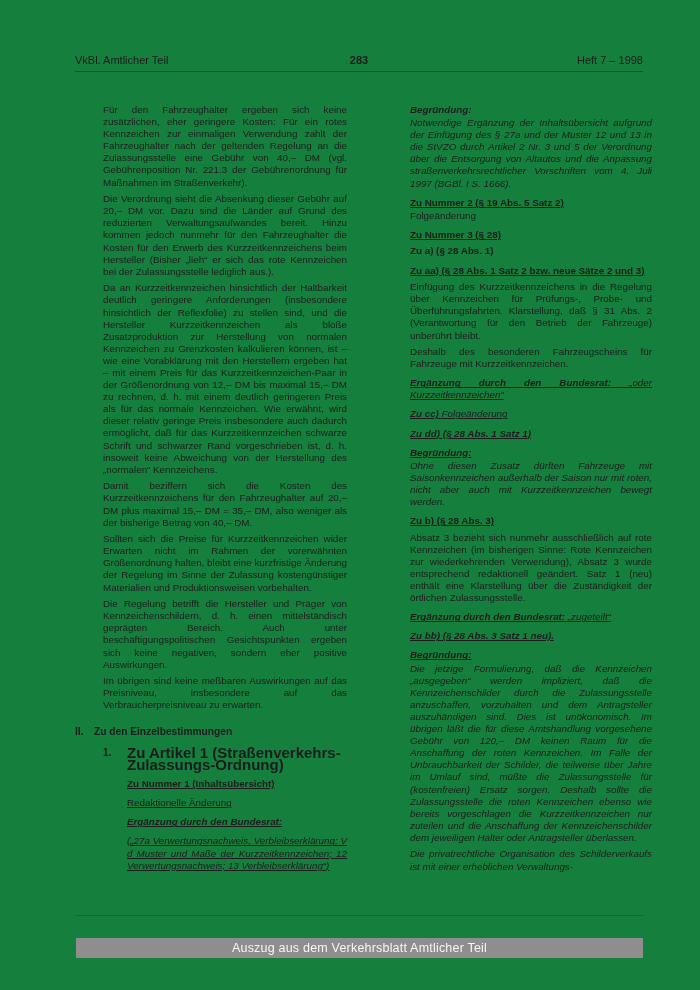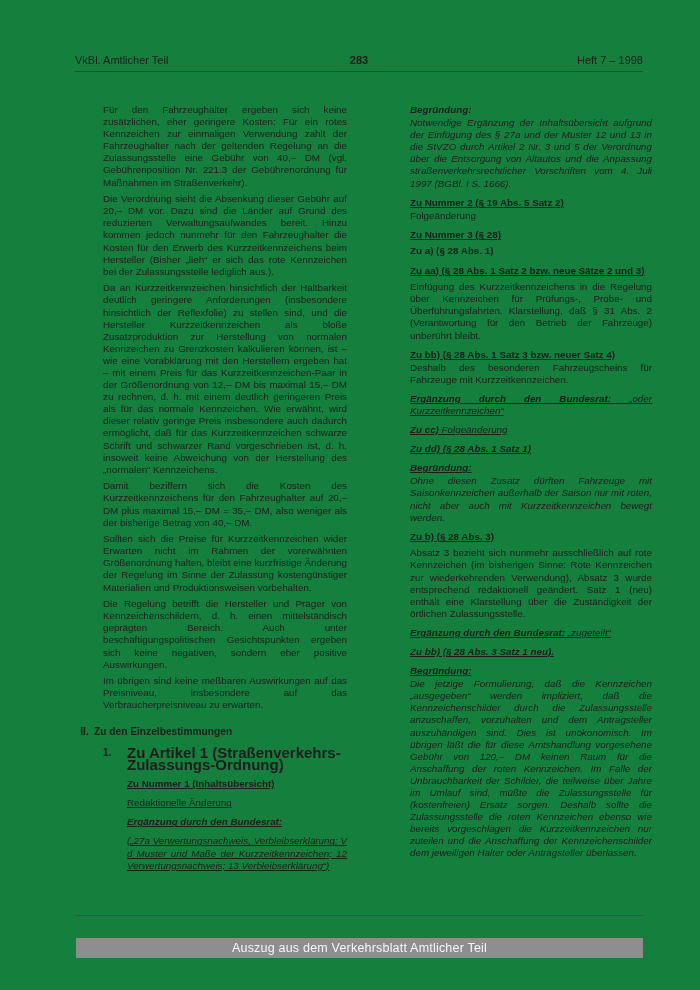--- a/index.html
+++ b/index.html
@@ -20,21 +20,21 @@
   .just { text-align:justify; }
   .indent { margin-left:28px; }
   .b  { font-weight:bold; }
   .i  { font-style:italic; }
   .bi { font-weight:bold; font-style:italic; }
   .mt { margin-top:7px;text-decoration:underline; }
   .tight { margin-bottom:1px; }
 
   
   .sec { display:flex; font-weight:bold; font-size:10.2px; line-height:12.5px; margin:14px 0 9px 0; }
-  .sec-num { width:19px; flex:none;text-align:center; }
+  .sec-num { width:19px; flex:none; }
 
   
   .item { display:flex; margin-left:28px; margin-bottom:6px; }
   .item-num { width:24px; flex:none; font-weight:bold; font-size:10px; line-height:12.1px; }
   .item-body { flex:1; font-weight:bold; font-size:15px; line-height:12.1px; }
   .sub { margin-left:52px; }
 
   
   .foot-rule { position:absolute; left:75px; top:915px; width:568px; border-top:1.4px solid #4a4a4a; }
   .banner { position:absolute; left:76px; top:938px; width:567px; height:20px;
@@ -86,21 +86,20 @@
 
       <p class="b mt tight">Zu Nummer 2 (§ 19 Abs. 5 Satz 2)</p>
       <p>Folgeänderung</p>
 
       <p class="b mt">Zu Nummer 3 (§ 28)</p>
       <p class="b">Zu a) (§ 28 Abs. 1)</p>
 
       <p class="b mt">Zu aa) (§ 28 Abs. 1 Satz 2 bzw. neue Sätze 2 und 3)</p>
       <p class="just">Einfügung des Kurzzeitkennzeichens in die Regelung über Kennzeichen für Prüfungs-, Probe- und Überführungsfahrten. Klarstellung, daß § 31 Abs. 2 (Verantwortung für den Betrieb der Fahrzeuge) unberührt bleibt.</p>
 
-      <p class="b mt tight">Zu bb) (§ 28 Abs. 1 Satz 3 bzw. neuer Satz 4)</p>
       <p class="just">Deshalb des besonderen Fahrzeugscheins für Fahrzeuge mit Kurzzeitkennzeichen.</p>
 
       <p class="just mt">
         <span class="bi">Ergänzung durch den Bundesrat:</span>
         <span class="i">„oder Kurzzeitkennzeichen“</span>
       </p>
 
       <p class="mt">
         <span class="bi">Zu cc)</span>
         <span class="i">Folgeänderung</span>
@@ -116,20 +115,21 @@
 
       <p class="mt">
         <span class="bi">Ergänzung durch den Bundesrat:</span>
         <span class="i">„zugeteilt“</span>
       </p>
 
       <p class="bi mt">Zu bb) (§ 28 Abs. 3 Satz 1 neu).</p>
 
       <p class="bi mt tight">Begründung:</p>
       <p class="i just">Die jetzige Formulierung, daß die Kennzeichen „ausgegeben“ werden impliziert, daß die Kennzeichenschilder durch die Zulassungsstelle anzuschaffen, vorzuhalten und dem Antragsteller auszuhändigen sind. Dies ist unökonomisch. Im übrigen läßt die für diese Amtshandlung vorgesehene Gebühr von 120,– DM keinen Raum für die Anschaffung der roten Kennzeichen. Im Falle der Unbrauchbarkeit der Schilder, die teilweise über Jahre im Umlauf sind, müßte die Zulassungsstelle für (kostenfreien) Ersatz sorgen. Deshalb sollte die Zulassungsstelle die roten Kennzeichen ebenso wie bereits vorgeschlagen die Kurzzeitkennzeichen nur zuteilen und die Anschaffung der Kennzeichenschilder dem jeweiligen Halter oder Antragsteller überlassen.</p>
+      <p class="i just">Die privatrechtliche Organisation des Schilderverkaufs ist mit einer erheblichen Verwaltungs-</p>
     </div>
   </div>
 
   <div class="foot-rule"></div>
   <div class="banner" style="background: rgb(142, 142, 142);">
     <span>Auszug aus dem Verkehrsblatt Amtlicher Teil</span>
   </div>
 
 </div>
 

